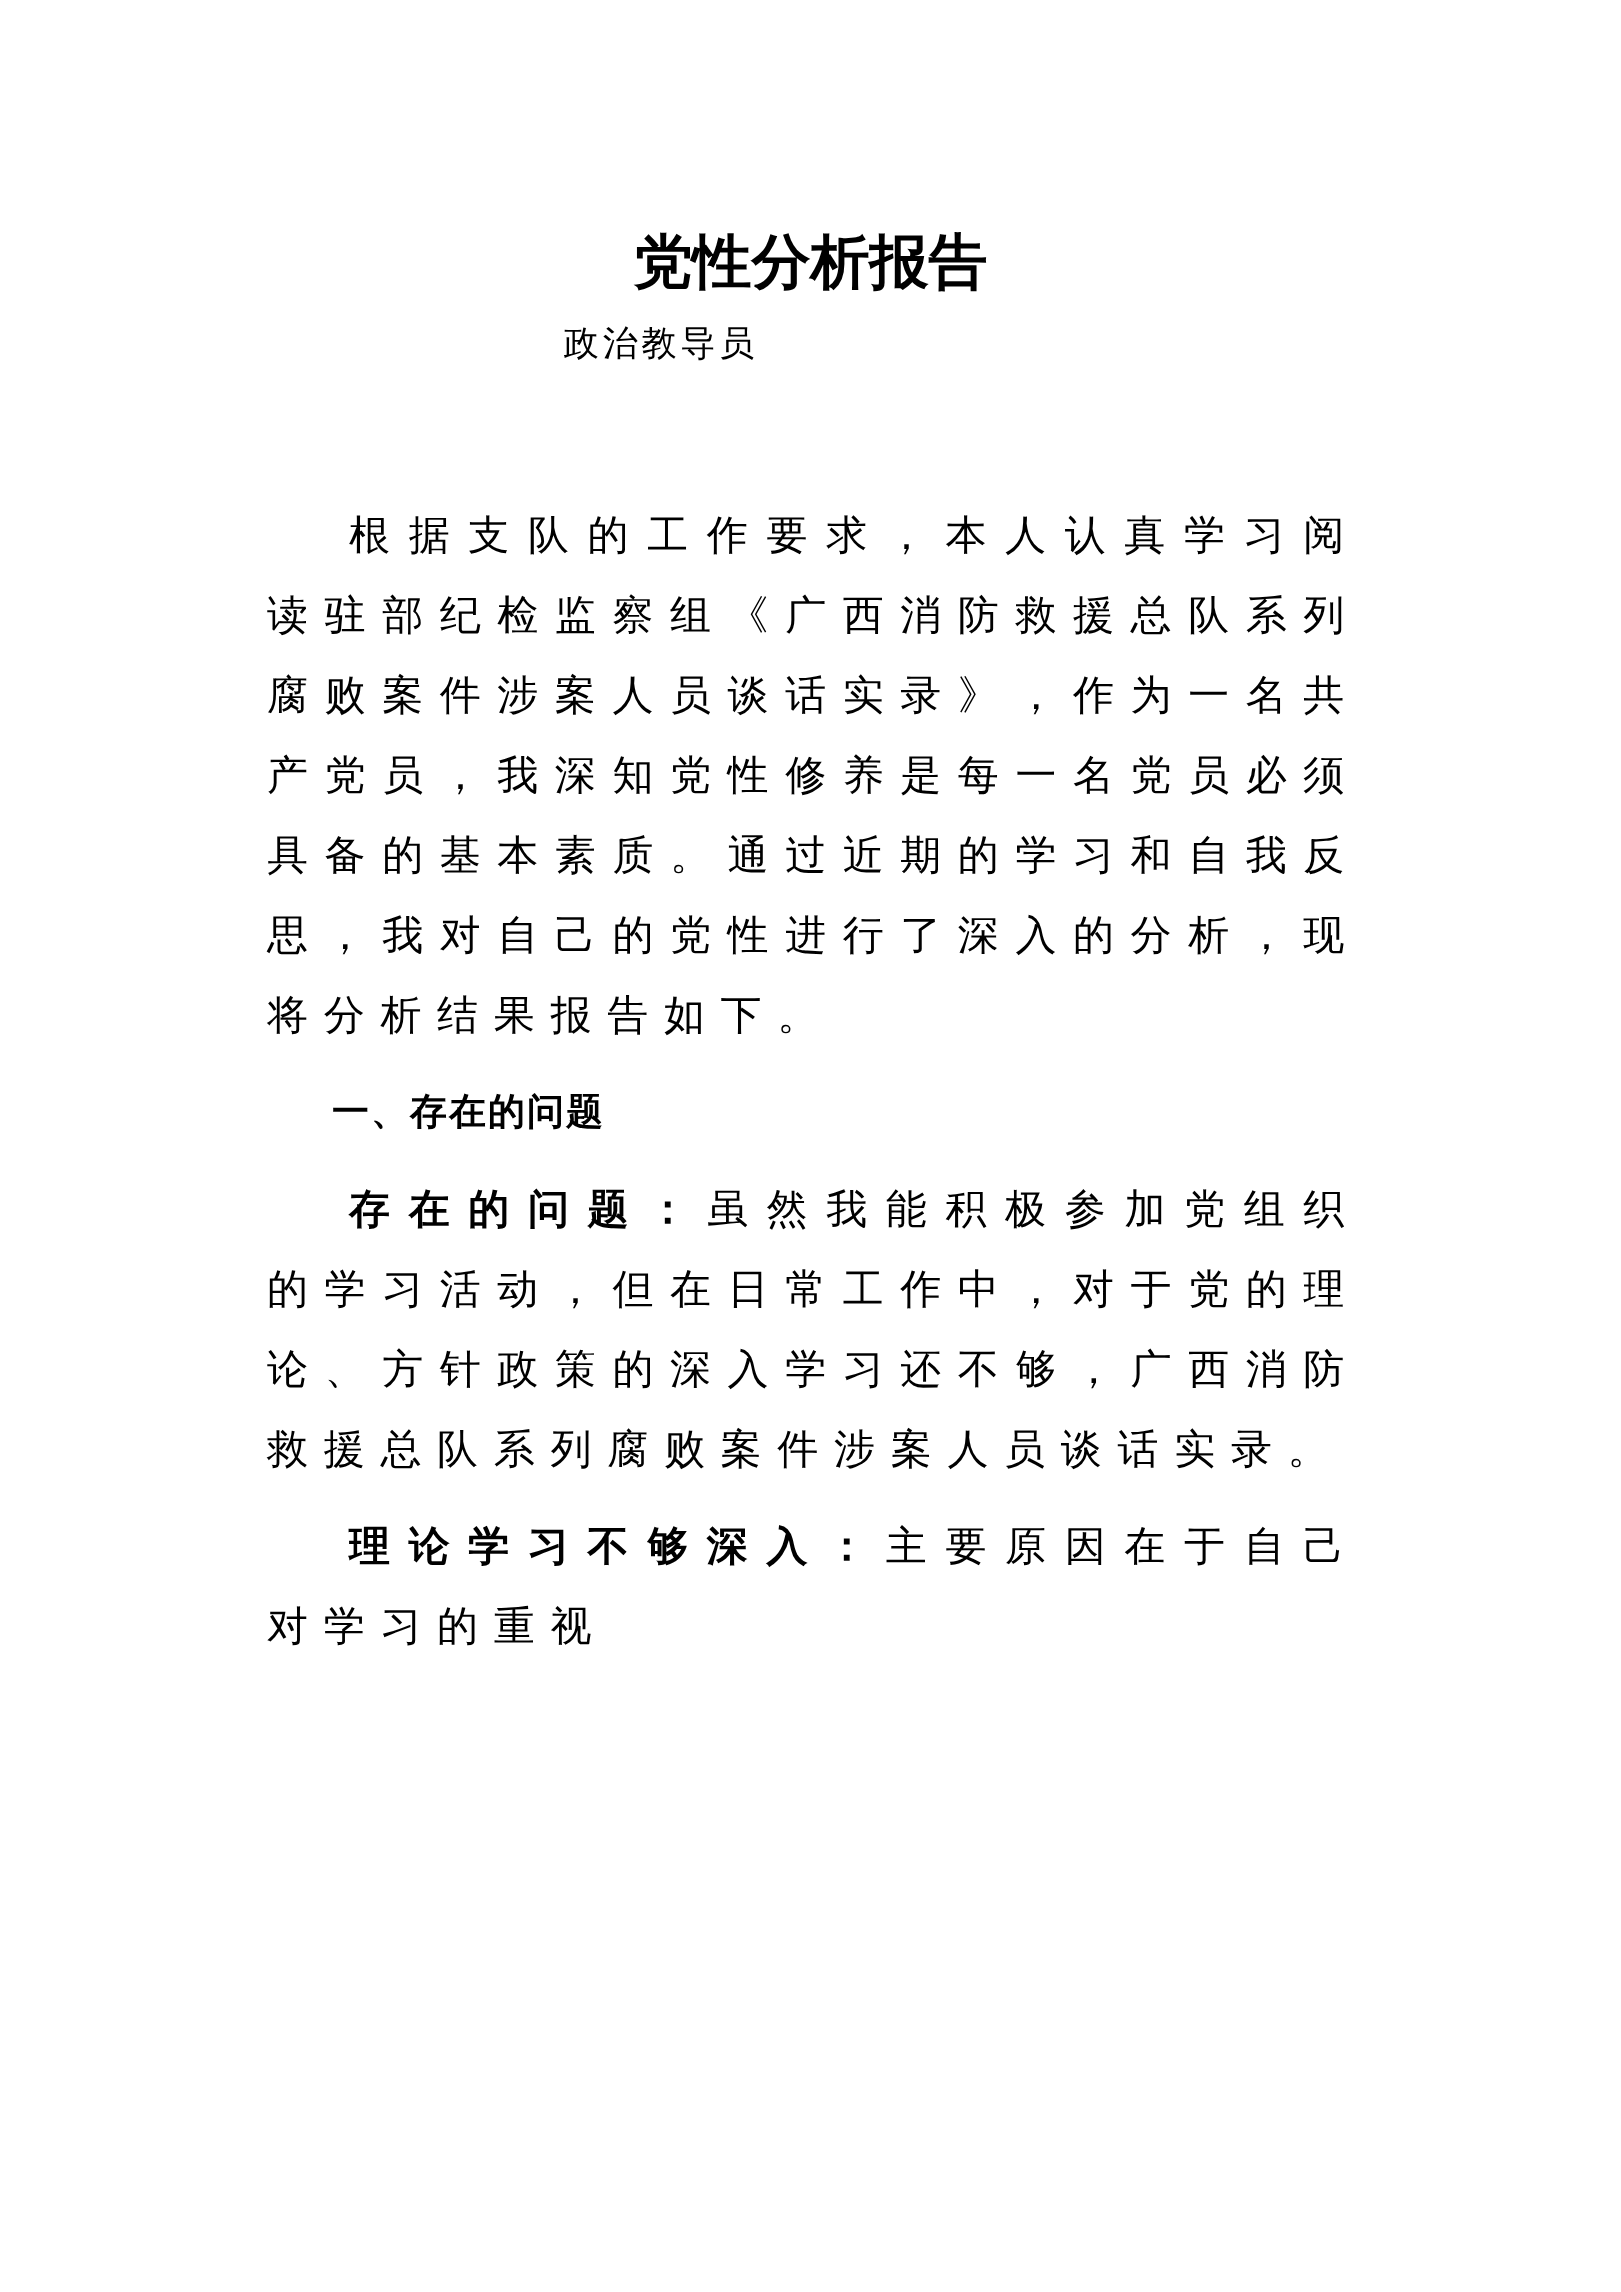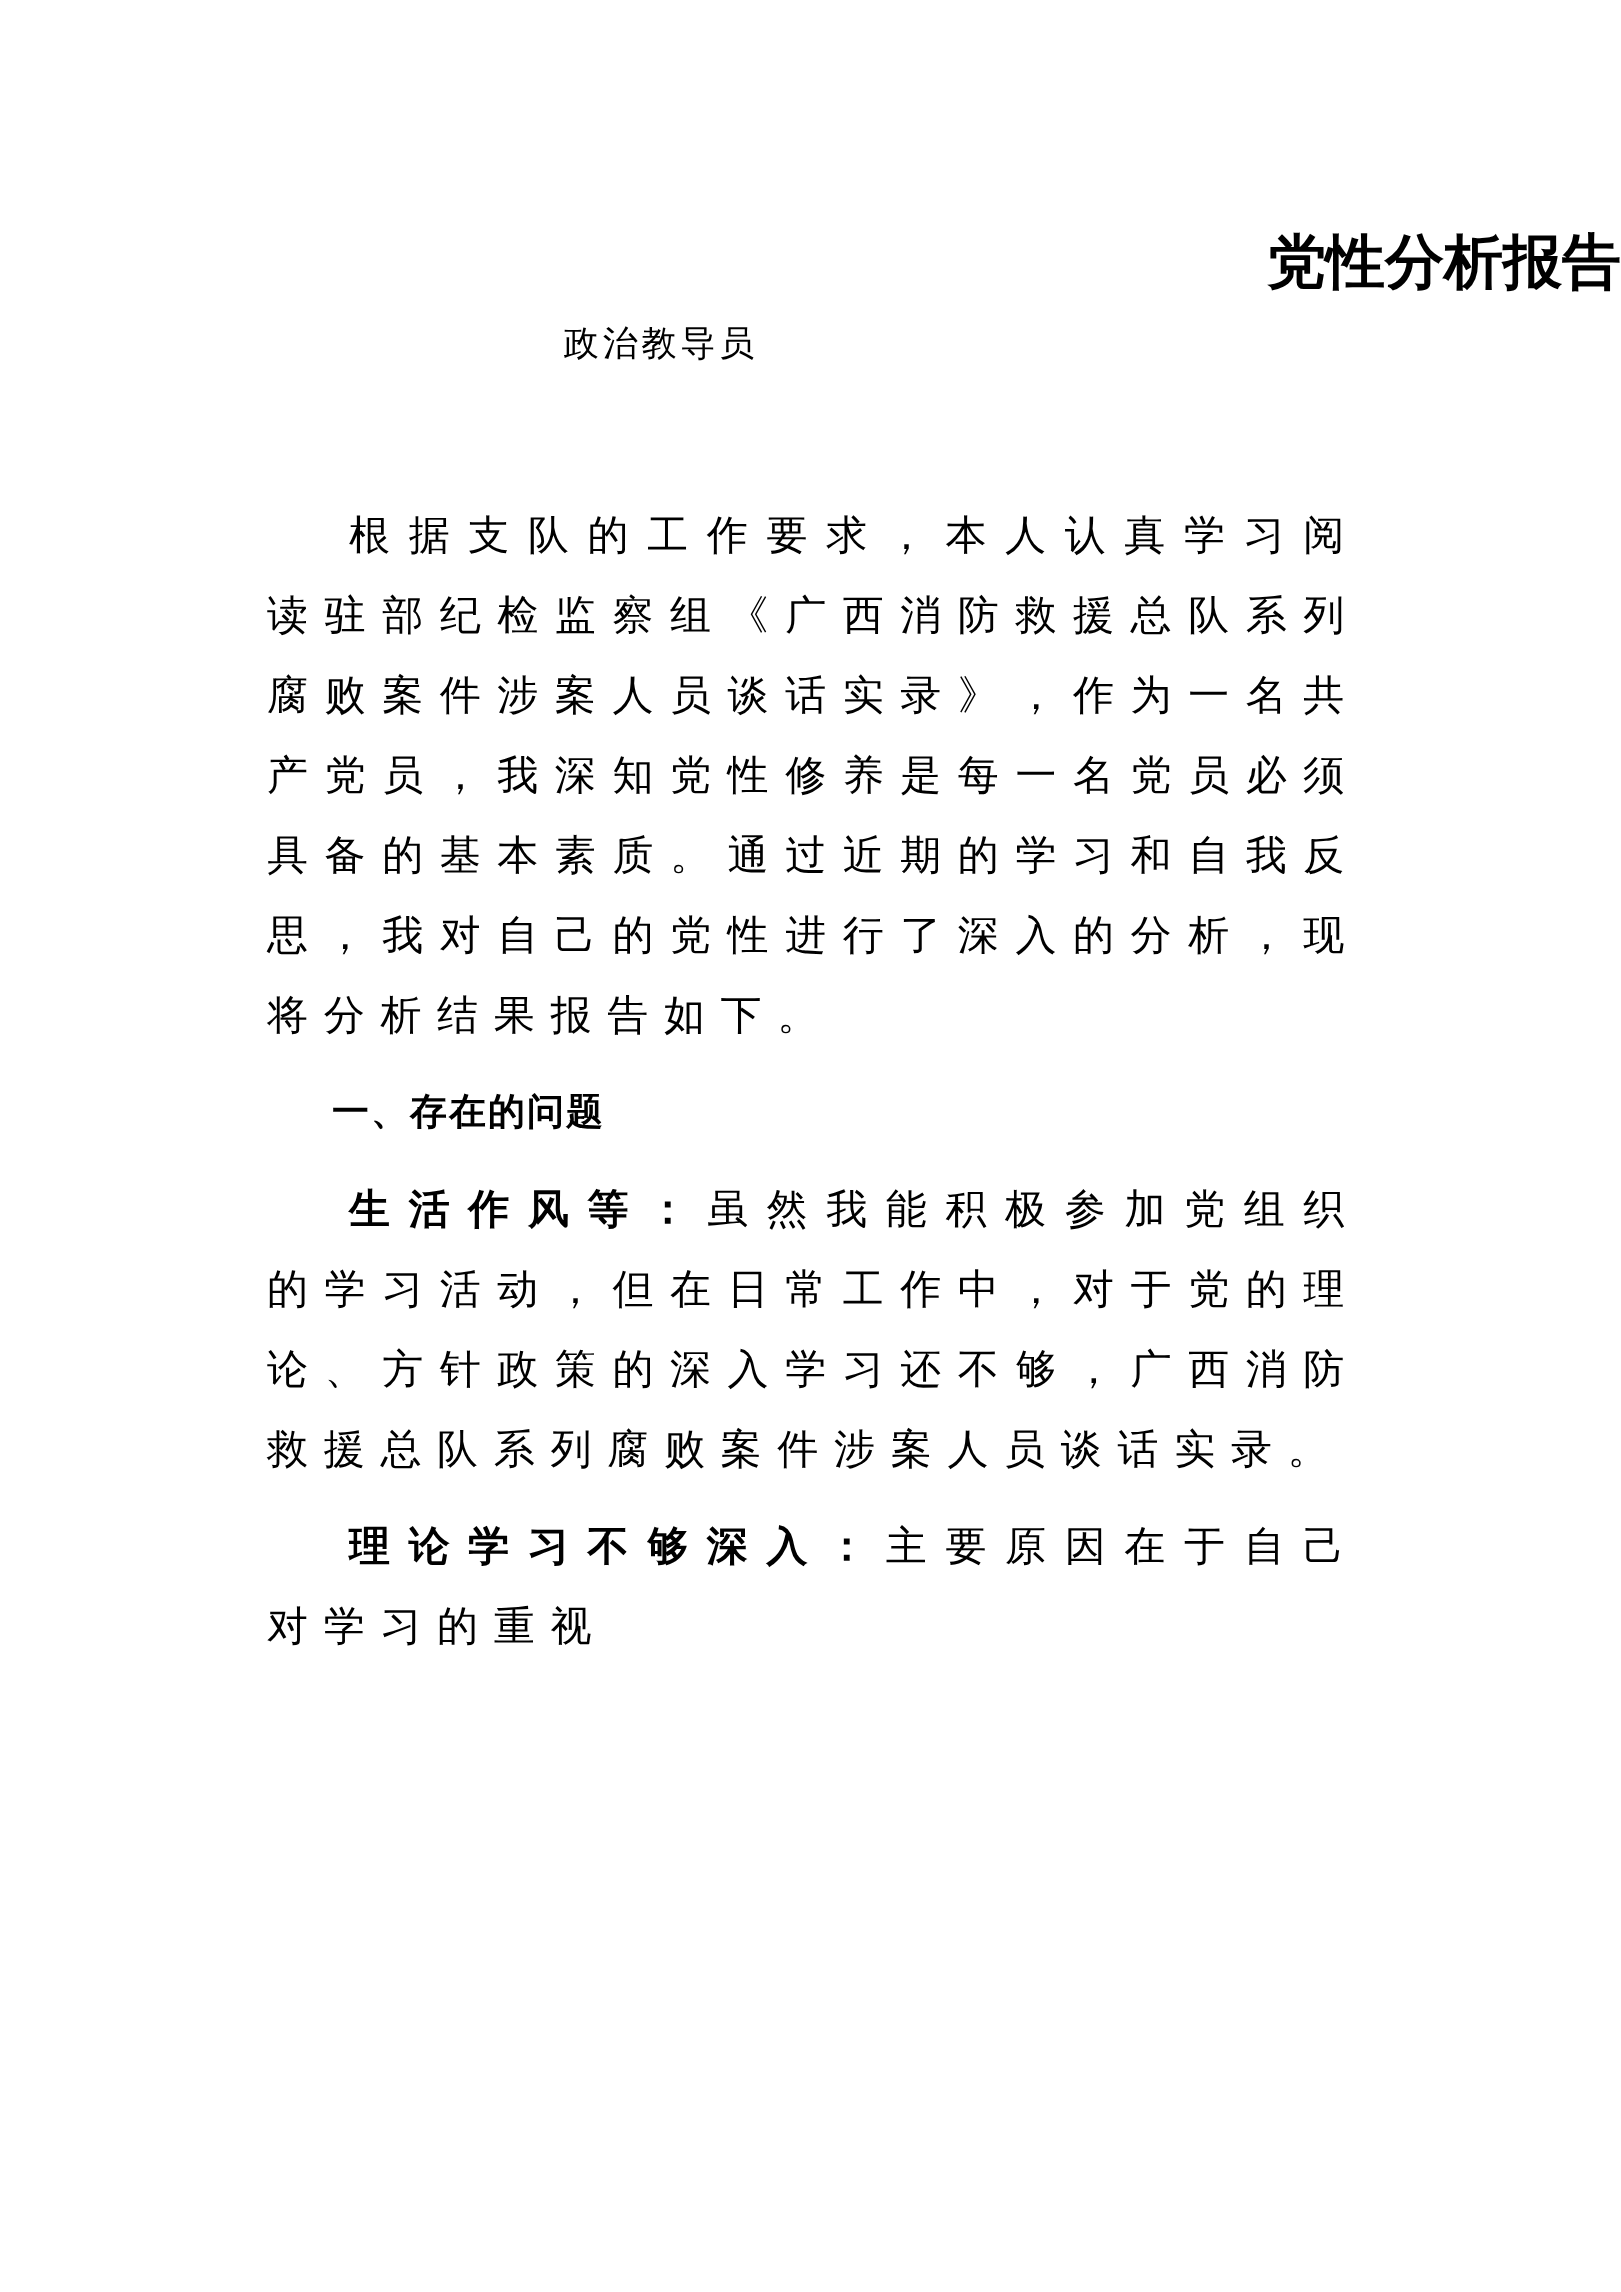--- a/index.html
+++ b/index.html
@@ -20,21 +20,21 @@
       top: 0;
       width: 1621px;
       height: 2293px;
       background: #ffffff;
     }
     .title {
       position: absolute;
       top: 223px;
       left: 0;
       width: 1621px;
-      text-align: right;
+      text-align: center;
       font-family: "DejaVu Serif", "Liberation Serif", serif;
       font-weight: bold;
       font-size: 59px;
       line-height: 78px;
       letter-spacing: 0px;
     }
     .byline {
       position: absolute;
       top: 319px;
       left: 0;
@@ -78,21 +78,21 @@
 <div class="page">
 
   <div class="title">党性分析报告</div>
   <div class="byline">政治教导员</div>
 
   <div class="body-text">
     <p class="para">根据支队的工作要求，本人认真学习阅读驻部纪检监察组《广西消防救援总队系列腐败案件涉案人员谈话实录》，作为一名共产党员，我深知党性修养是每一名党员必须具备的基本素质。通过近期的学习和自我反思，我对自己的党性进行了深入的分析，现将分析结果报告如下。</p>
 
     <p class="heading">一、存在的问题</p>
 
-    <p class="para"><span class="lead">生活作风等：</span><span>虽然我能积极参加党组织的学习活动，但在日常工作中，对于党的理论、方针政策的深入学习还不够，广西消防救援总队系列腐败案件涉案人员谈话实录。</span></p>
+    <p class="para"><span class="lead">存在的问题：</span><span>虽然我能积极参加党组织的学习活动，但在日常工作中，对于党的理论、方针政策的深入学习还不够，广西消防救援总队系列腐败案件涉案人员谈话实录。</span></p>
 
 
 
 
     <p class="para"><span class="lead">理论学习不够深入：</span><span>主要原因在于自己对学习的重视</span></p>
   </div>
 
 </div>
 
 

